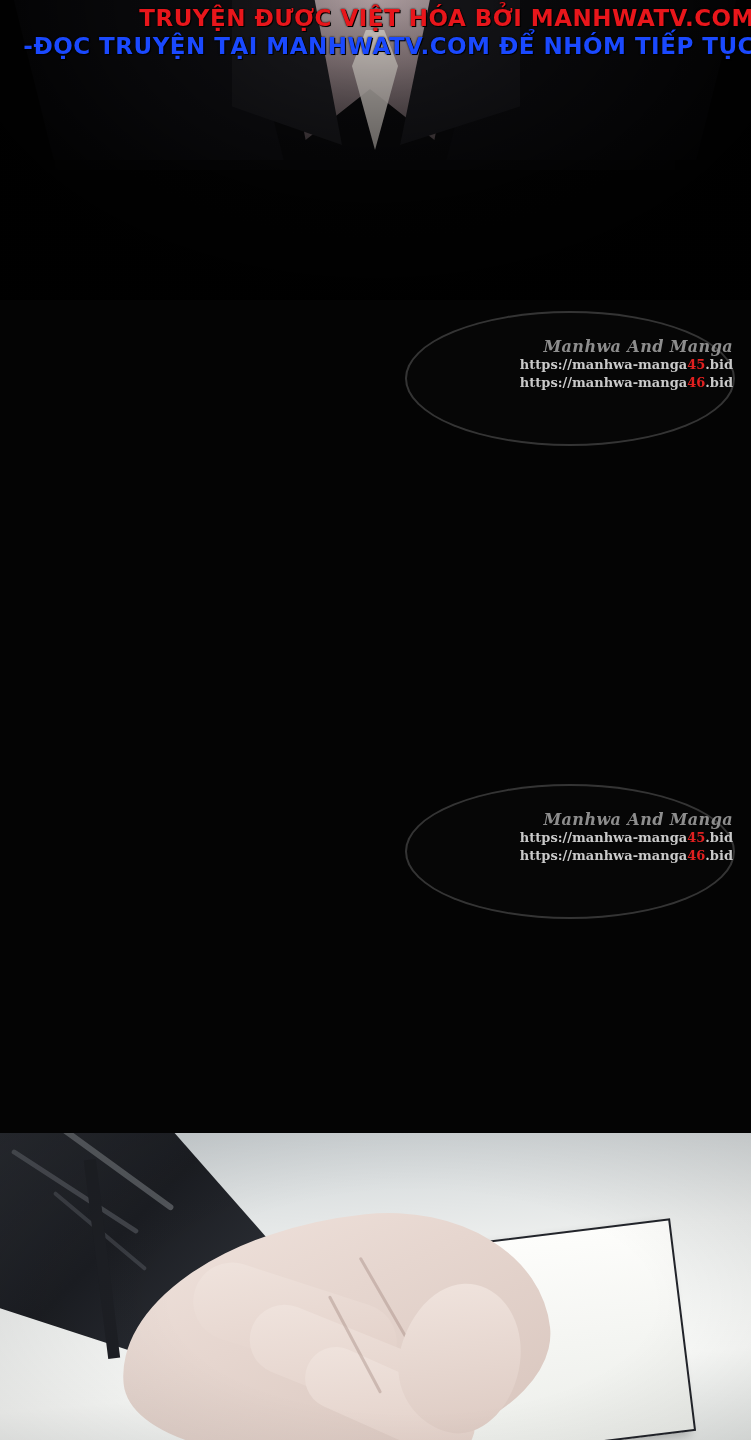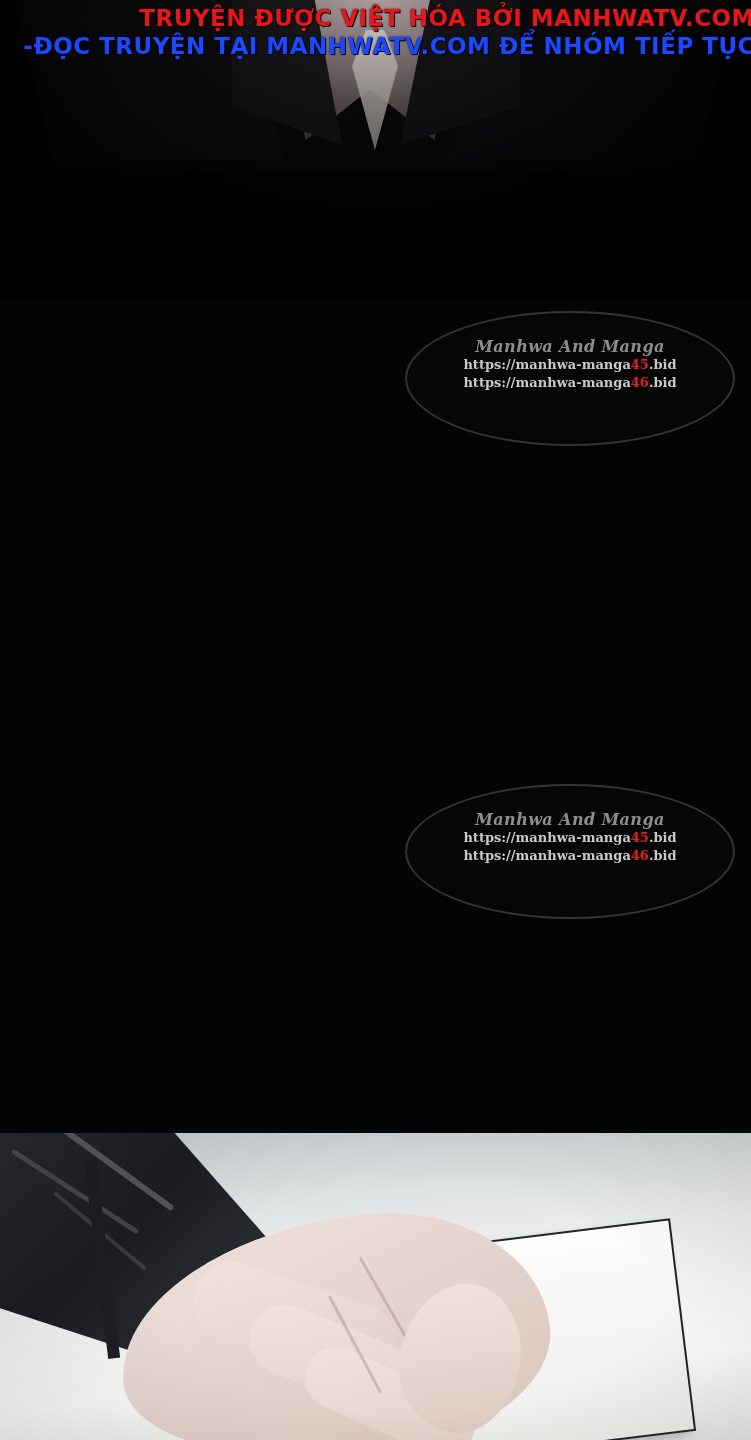--- a/index.html
+++ b/index.html
@@ -106,21 +106,21 @@
     font-size: 23px;
   }
 
   
   .wm {
     position: absolute;
     width: 330px; height: 135px;
     border-radius: 50%;
     border: 2px solid rgba(150,150,150,.32);
     background: rgba(255,255,255,.012);
-    text-align: center;
+    text-align: right;
     box-sizing: border-box;
   }
   .wm .wm-title {
     margin-top: 24px;
     font-family: "DejaVu Serif", serif;
     font-style: italic;
     font-weight: bold;
     font-size: 16px;
     color: #8d8d8d;
     letter-spacing: .4px;

